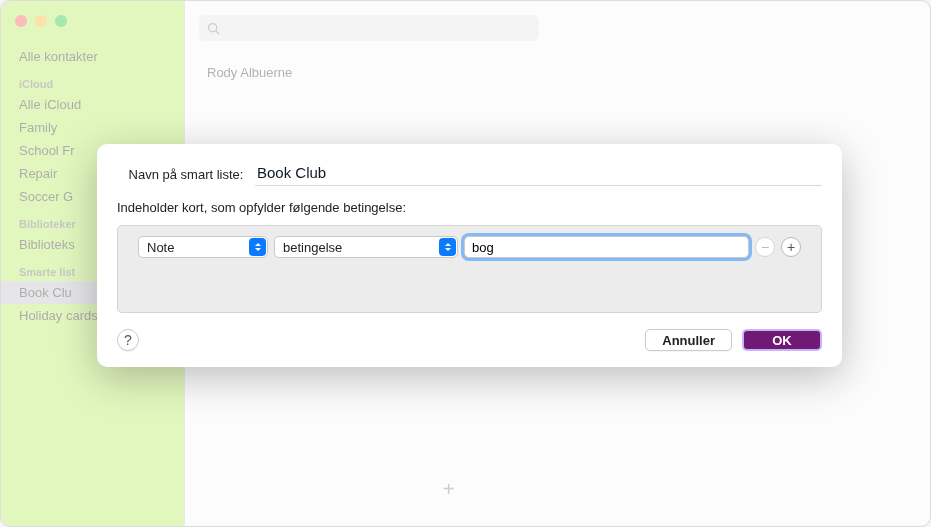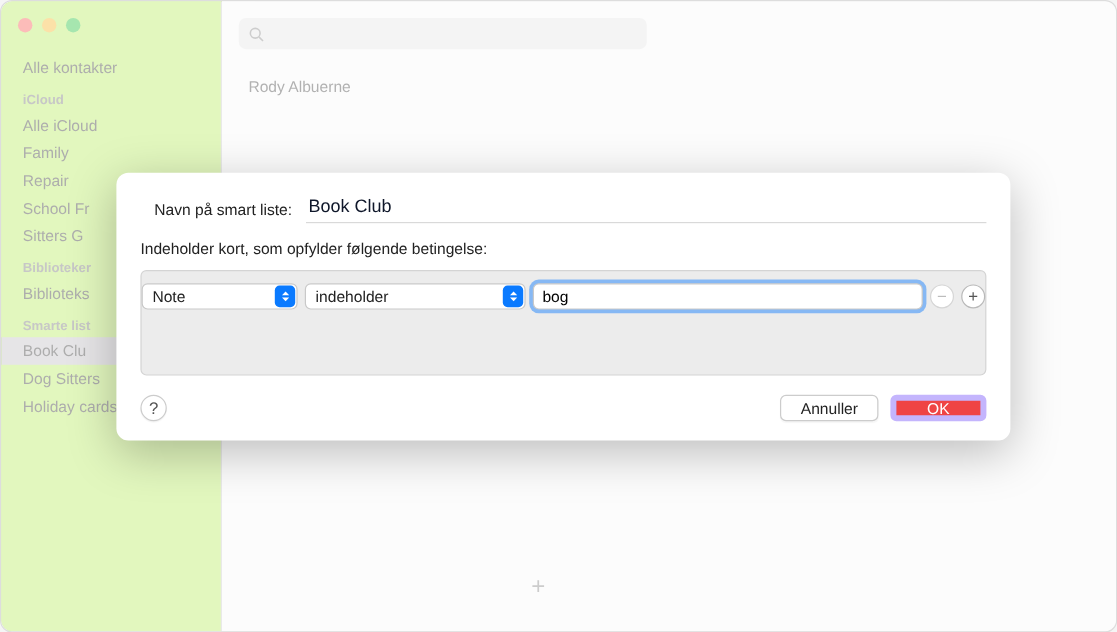--- a/index.html
+++ b/index.html
@@ -176,21 +176,21 @@
     .modal-subtitle {
       font-size: 13px;
       color: #222;
       margin-bottom: 10px;
     }
 
     .rules-box {
       border: 1px solid #d4d4d4;
       border-radius: 5px;
       background: #ececec;
-      padding: 10px 0;
+      padding: 10px 20px;
       min-height: 88px;
     }
 
     .rule-row {
       display: flex;
       align-items: center;
       gap: 6px;
     }
 
     .mac-select {
@@ -294,32 +294,33 @@
     .btn {
       height: 22px;
       border-radius: 5px;
       font-size: 13px;
       padding: 0 16px;
       display: flex;
       align-items: center;
       justify-content: center;
       cursor: default;
       margin-left: 10px;
+      font-weight: bold;
     }
 
     .btn-default {
       background: #fff;
       border: 1px solid #ccc;
       color: #222;
       box-shadow: 0 1px 1px rgba(0,0,0,0.04);
     }
 
     .btn-primary {
-      background: #ef4444;
-      border: 5px solid #c4b5fd;
+      background: #701a75;
+      border: 2px solid #c4b5fd;
       color: #fff;
       min-width: 80px;
     }
   </style>
 </head>
 <body>
 
 <div class="window">
 
   <div class="traffic-lights">
@@ -327,30 +328,29 @@
     <div class="traffic-light tl-yellow"></div>
     <div class="traffic-light tl-green"></div>
   </div>
 
   <div class="sidebar">
     <div class="sidebar-item">Alle kontakter</div>
 
     <div class="sidebar-header">iCloud</div>
     <div class="sidebar-item">Alle iCloud</div>
     <div class="sidebar-item">Family</div>
+    <div class="sidebar-item">School Fr</div>
     <div class="sidebar-item">Repair</div>
-    <div class="sidebar-item">School Fr</div>
-    <div class="sidebar-item">Sitters G</div>
+    <div class="sidebar-item">Soccer G</div>
 
     <div class="sidebar-header">Biblioteker</div>
     <div class="sidebar-item">Biblioteks</div>
 
     <div class="sidebar-header">Smarte list</div>
     <div class="sidebar-item selected">Book Clu</div>
-    <div class="sidebar-item">Dog Sitters</div>
     <div class="sidebar-item">Holiday cards</div>
   </div>
 
   <div class="main-area">
     <div class="search-wrap">
       <div class="search-field">
         <span class="search-icon">
           <svg viewBox="0 0 16 16" fill="none" stroke="currentColor" stroke-width="1.6">
             <circle cx="7" cy="7" r="5"></circle>
             <line x1="11" y1="11" x2="15" y2="15"></line>
@@ -374,21 +374,21 @@
 
     <div class="modal-subtitle">Indeholder kort, som opfylder følgende betingelse:</div>
 
     <div class="rules-box">
       <div class="rule-row">
         <div class="mac-select select-field">
           <span>Note</span>
           <span class="chevs"></span>
         </div>
         <div class="mac-select select-op">
-          <span>indeholder</span>
+          <span>betingelse</span>
           <span class="chevs"></span>
         </div>
         <input class="rule-input" type="text" value="bog" style="">
         <div class="circ-btn disabled">−</div>
         <div class="circ-btn">+</div>
       </div>
     </div>
 
     <div class="modal-footer">
       <div class="help-btn">?</div>

